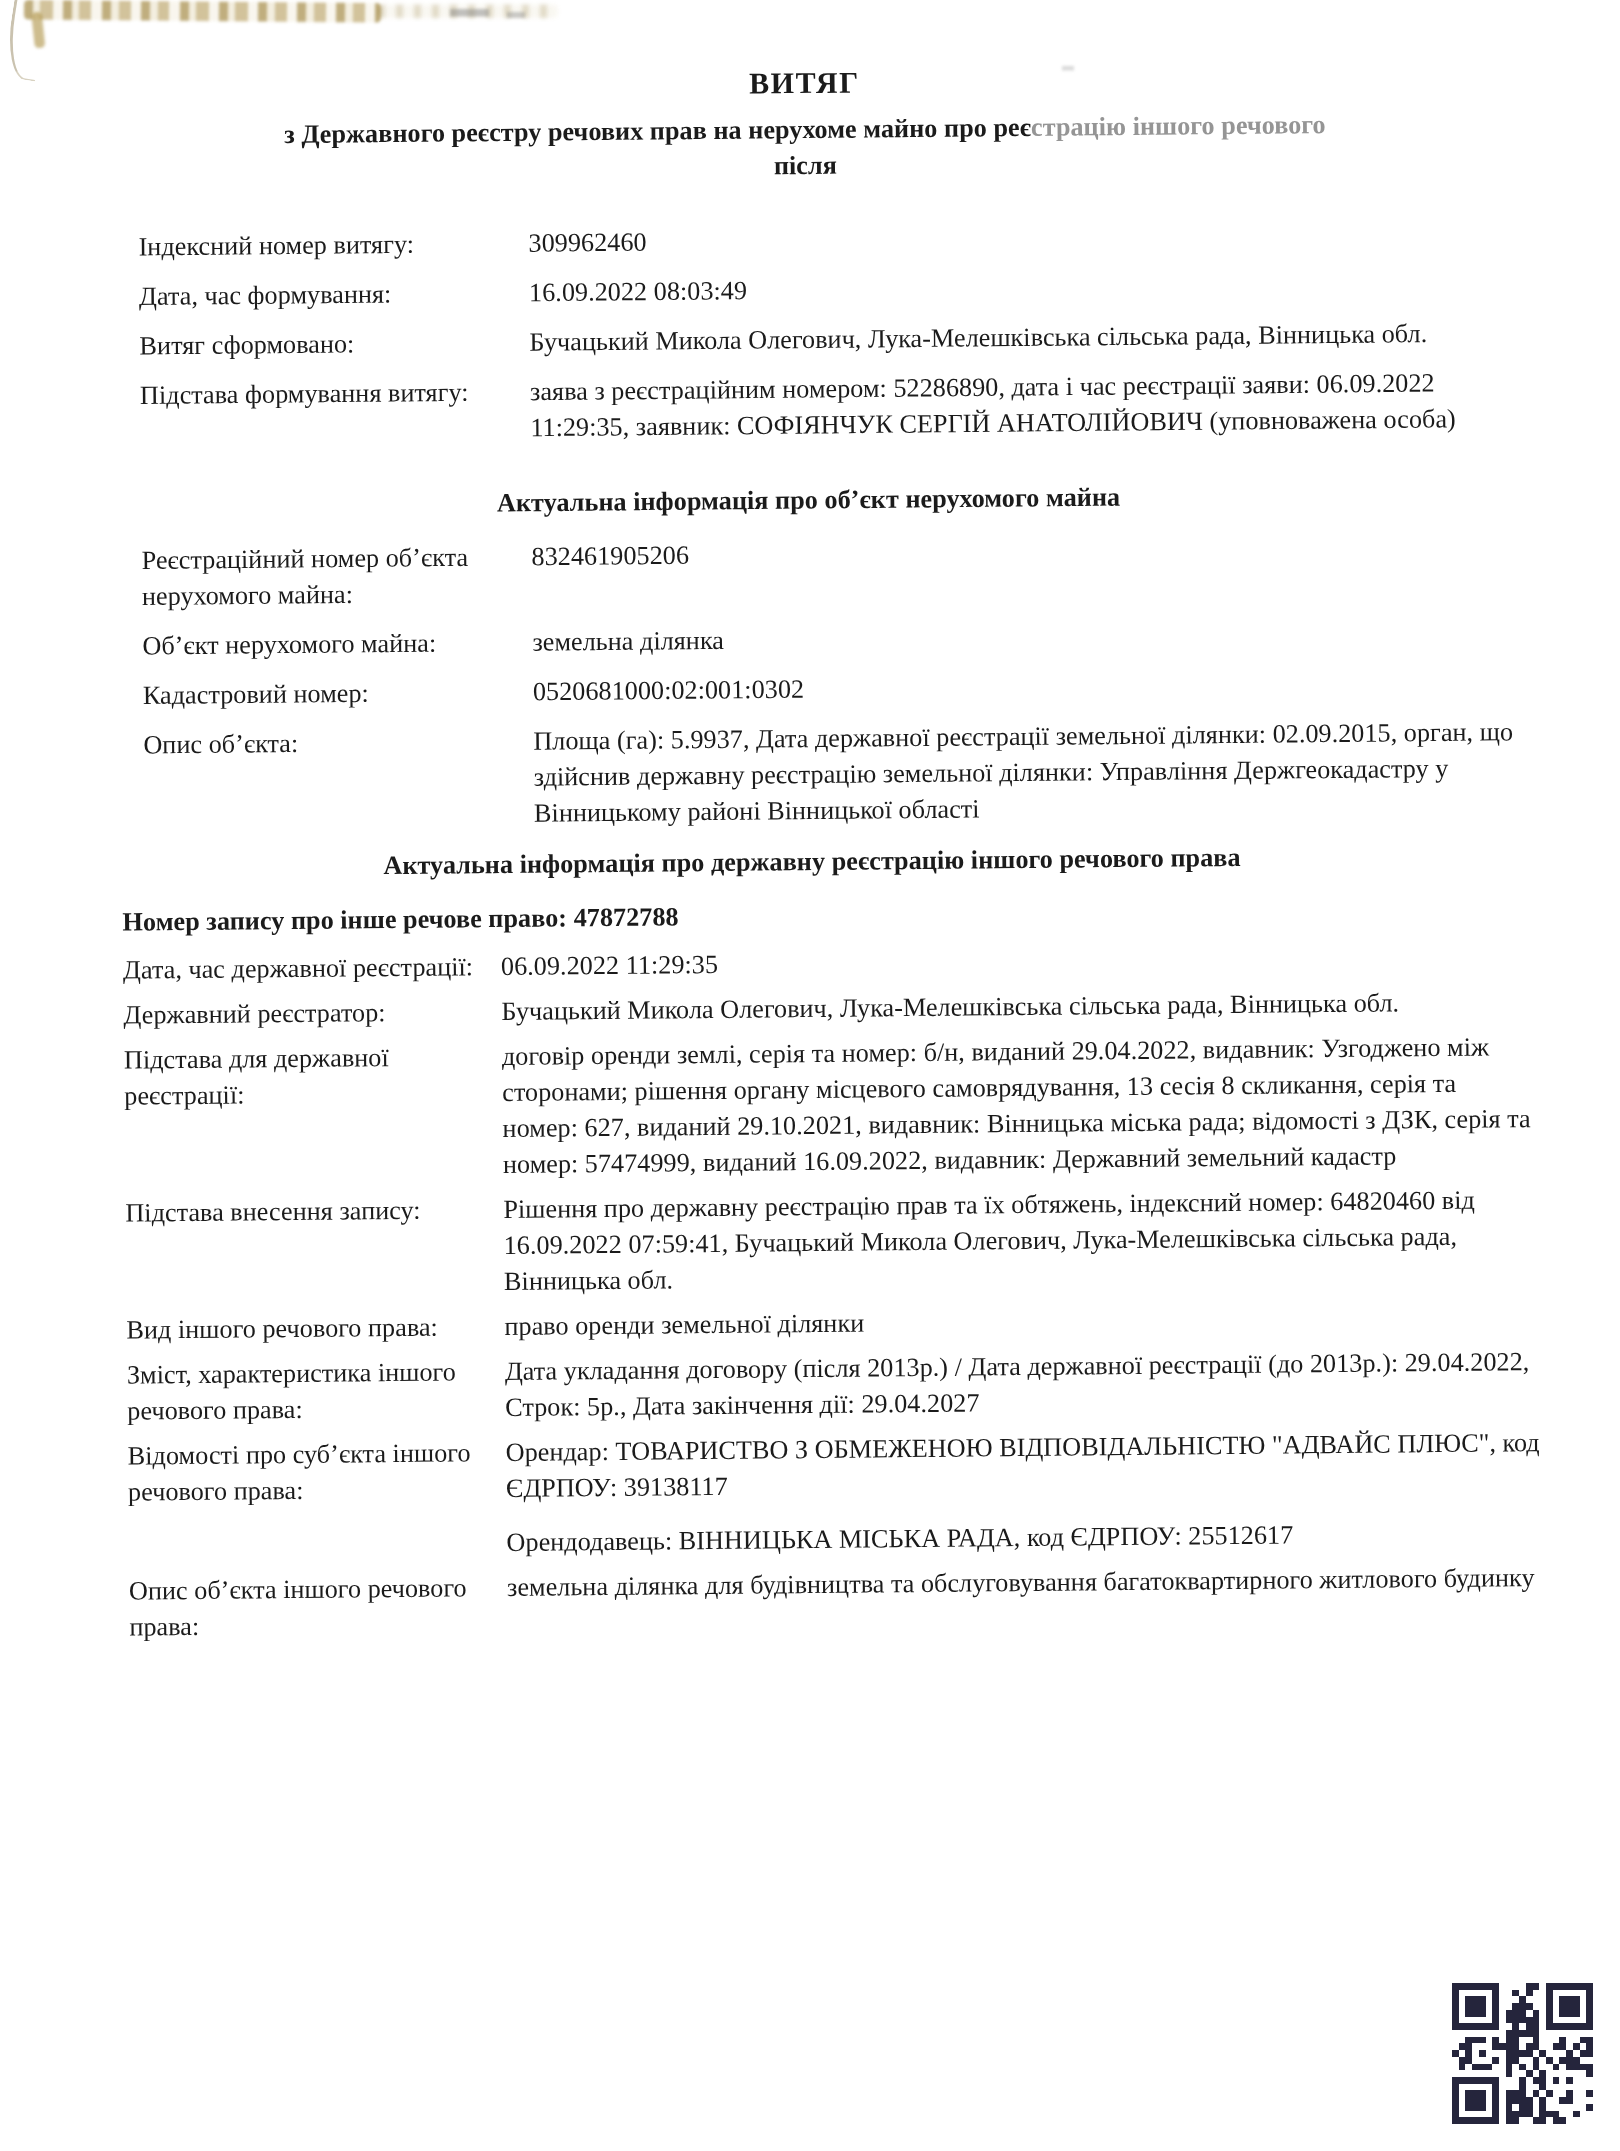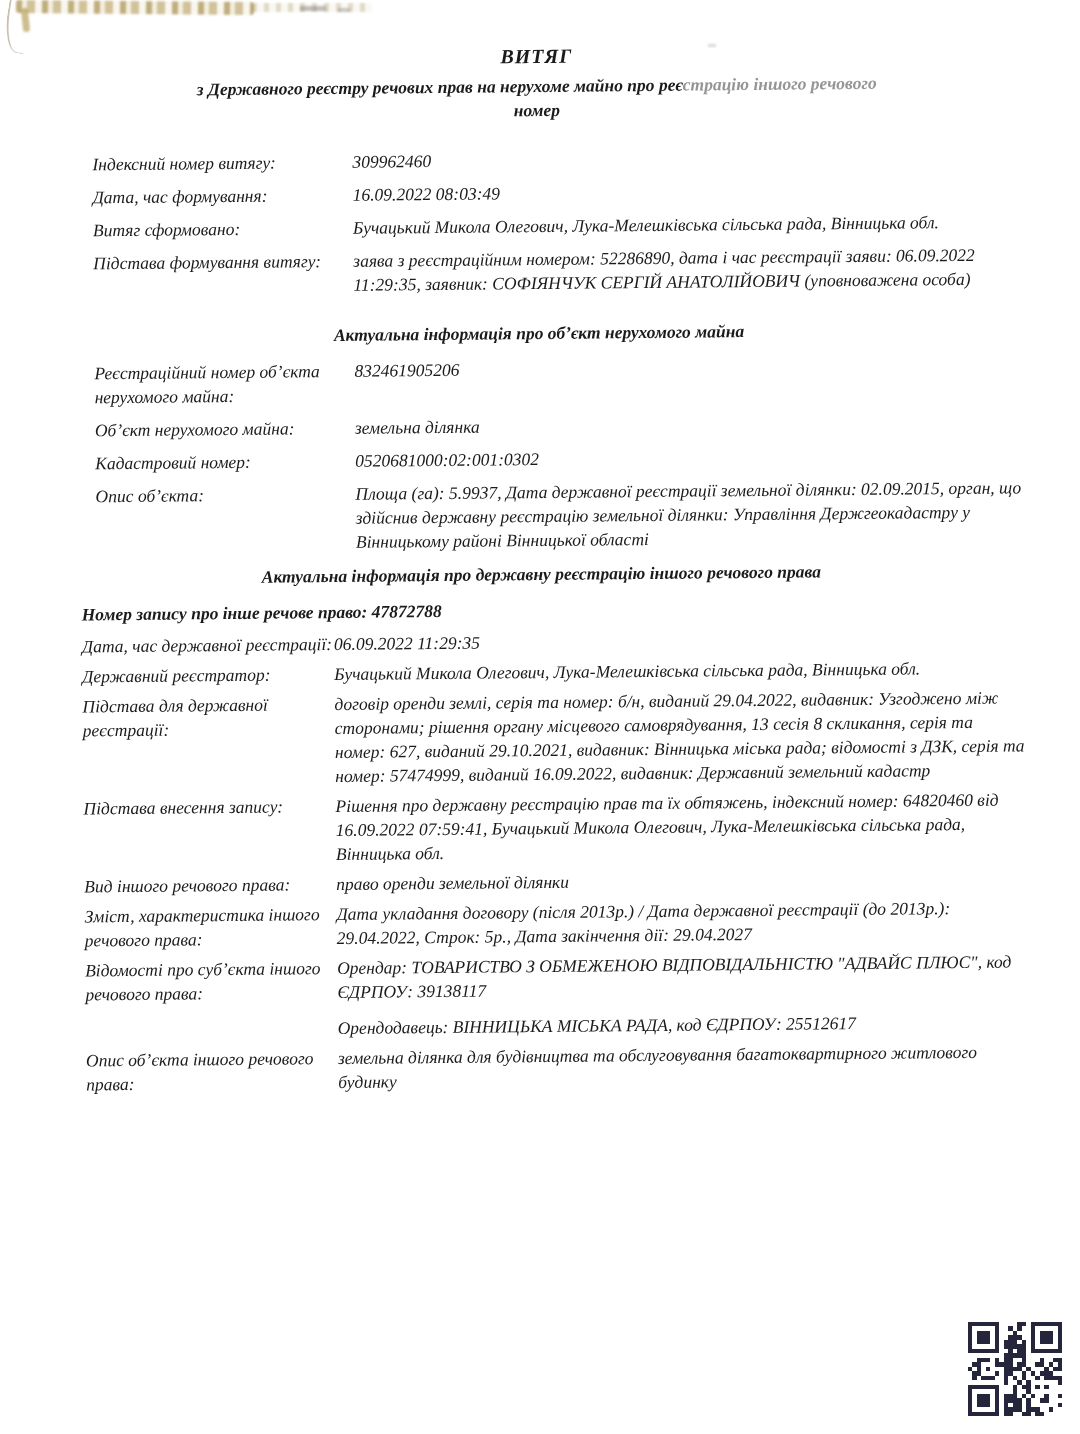--- a/index.html
+++ b/index.html
@@ -4,21 +4,21 @@
 <style>
   html, body { margin: 0; padding: 0; }
   body {
     width: 1080px; height: 1434px;
     background: #ffffff;
     overflow: hidden;
     position: relative;
     font-family: "Liberation Serif", "DejaVu Serif", serif;
     color: #1b1b1b;
   }
-  .sheet { position: absolute; inset: 0; font-style: italic; }
+  .sheet { position: absolute; inset: 0; }
   .tilt { transform: rotate(-0.55deg); transform-origin: 50% 40%; }
 
   
   .artifact { position: absolute; pointer-events: none; }
   .edge-curl {
     left: 6px; top: -6px; width: 20px; height: 58px;
     border-left: 2px solid #bdb49c; border-bottom: 1px solid #cfc7b2;
     border-radius: 0 0 0 70%;
     transform: rotate(9deg); opacity: .8;
   }
@@ -88,21 +88,21 @@
 <div class="artifact speck-1"></div>
 <div class="artifact speck-2"></div>
 <div class="artifact speck-3"></div>
 
 <div class="sheet">
   <div class="tilt">
     <div class="doc">
 
       <div class="title">ВИТЯГ</div>
       <div class="subtitle"><span>з Державного реєстру речових прав на нерухоме майно про реє</span><span class="fade">страцію іншого речового</span><br>
-        <span>номер</span>
+        <span>після</span>
       </div>
 
       <div class="row s1">
         <div class="lbl">Індексний номер витягу:</div>
         <div class="val">309962460</div>
       </div>
       <div class="row s1">
         <div class="lbl">Дата, час формування:</div>
         <div class="val">16.09.2022 08:03:49</div>
       </div>

